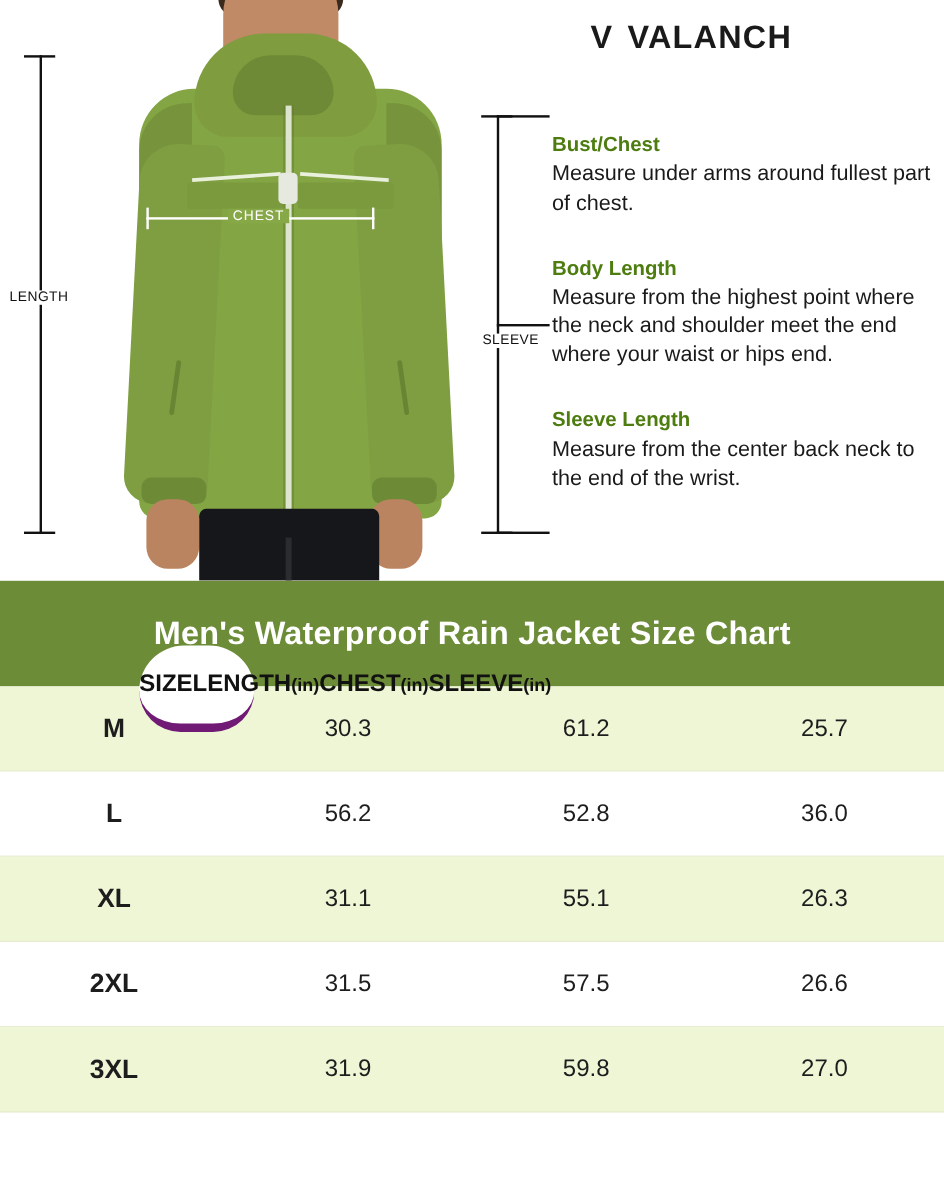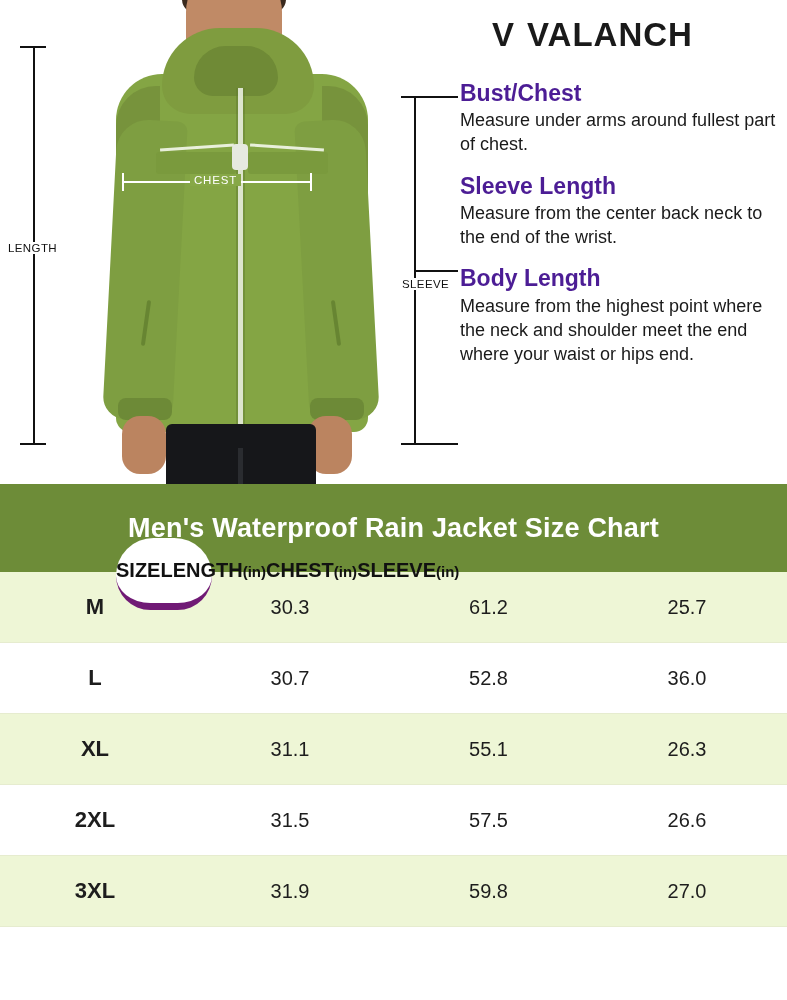--- a/index.html
+++ b/index.html
@@ -24,21 +24,21 @@
     height: 484px;
     background: #ffffff;
     overflow: hidden;
   }
 
   
   .brand {
     position: absolute;
     top: 16px;
     left: 492px;
-    font-size: 33px;
+    font-size: 27px;
     font-weight: bold;
     letter-spacing: 1px;
     color: #1a1a1a;
     white-space: nowrap;
   }
   .brand .mark { margin-right: 12px; font-weight: bold; }
 
   
   .photo {
     position: absolute;
@@ -279,24 +279,25 @@
 
   
   .specs {
     position: absolute;
     left: 460px;
     top: 78px;
     width: 326px;
   }
   .spec-item { margin-bottom: 14px; }
   .spec-title {
-    font-size: 23px;
+    font-size: 17px;
     font-weight: bold;
-    color: #4c1d95;
+    color: #4d7c0f;
     line-height: 1.32;
+    margin-top: 32px;
   }
   .spec-desc {
     font-size: 18px;
     color: #1a1a1a;
     line-height: 1.34;
   }
 
   
   .banner {
     position: absolute;
@@ -415,27 +416,27 @@
     <div class="guide-line guide-h" style="left:414px; top:443px; width:44px;"></div>
 
     <div class="specs">
 
       <div class="spec-item">
         <div class="spec-title">Bust/Chest</div>
         <div class="spec-desc">Measure under arms around fullest part of chest.</div>
       </div>
 
       <div class="spec-item">
+        <div class="spec-title">Body Length</div>
+        <div class="spec-desc">Measure from the highest point where the neck and shoulder meet the end where your waist or hips end.</div>
+      </div>
+
+      <div class="spec-item">
         <div class="spec-title">Sleeve Length</div>
         <div class="spec-desc">Measure from the center back neck to the end of the wrist.</div>
-      </div>
-
-      <div class="spec-item">
-        <div class="spec-title">Body Length</div>
-        <div class="spec-desc">Measure from the highest point where the neck and shoulder meet the end where your waist or hips end.</div>
       </div>
 
     </div>
   </div>
 
   <div class="banner">
     <div class="banner-title">Men's Waterproof Rain Jacket Size Chart</div>
   </div>
 
   <div class="table">
@@ -449,21 +450,21 @@
 
     <div class="trow alt">
       <div class="cell c0 size-cell">M</div>
       <div class="cell c1">30.3</div>
       <div class="cell c2">61.2</div>
       <div class="cell c3">25.7</div>
     </div>
 
     <div class="trow plain">
       <div class="cell c0 size-cell">L</div>
-      <div class="cell c1">30.7</div>
+      <div class="cell c1">56.2</div>
       <div class="cell c2">52.8</div>
       <div class="cell c3">36.0</div>
     </div>
 
     <div class="trow alt">
       <div class="cell c0 size-cell">XL</div>
       <div class="cell c1">31.1</div>
       <div class="cell c2">55.1</div>
       <div class="cell c3">26.3</div>
     </div>

